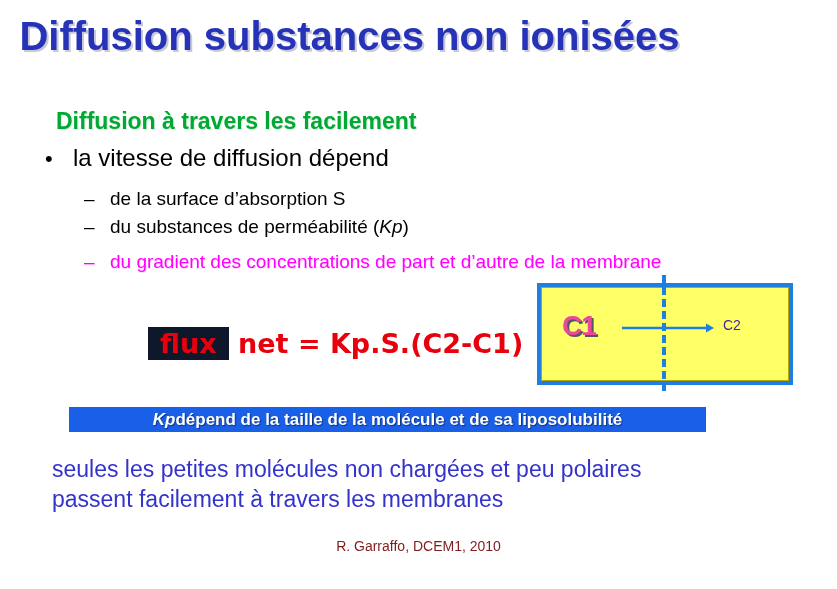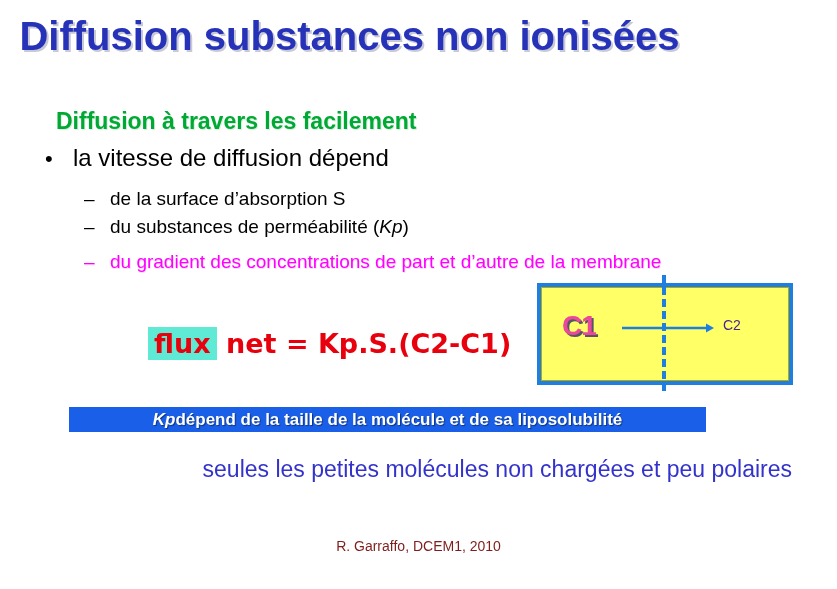--- a/index.html
+++ b/index.html
@@ -94,22 +94,22 @@
     position: absolute;
     left: 148px;
     top: 328px;
     font-size: 27px;
     font-weight: bold;
     color: #e8000d;
     font-family: "DejaVu Sans", sans-serif;
     white-space: nowrap;
   }
   #formula .hl {
-    background: #5eead4;
-    padding: 1px 6px;
+    background: #0f172a;
+    padding: 1px 12px;
   }
   #formula .kp {
   }
 
   
   #diagram {
     position: absolute;
     left: 534px;
     top: 270px;
     width: 262px;
@@ -182,21 +182,20 @@
 
   
   #conclusion {
     position: absolute;
     left: 52px;
     top: 455px;
     width: 740px;
     font-size: 23px;
     color: #3333cc;
     line-height: 1.30;
-    text-align: right;
   }
 
   
   #footer-credit {
     position: absolute;
     left: 0;
     top: 538px;
     width: 837px;
     text-align: center;
     font-size: 14px;
@@ -250,17 +249,18 @@
     <div id="label-c2">C2</div>
   </div>
 
   <div id="kp-banner">
       <span class="ital">Kp</span>
       <span> dépend de la taille de la molécule et de sa liposolubilité</span>
     </div>
 
   <div id="conclusion">
     <div>seules les petites molécules non chargées et peu polaires</div>
+    <div>passent facilement à travers les membranes</div>
   </div>
 
   <div id="footer-credit">R. Garraffo, DCEM1, 2010</div>
 
 </div>
 
 </body></html>

